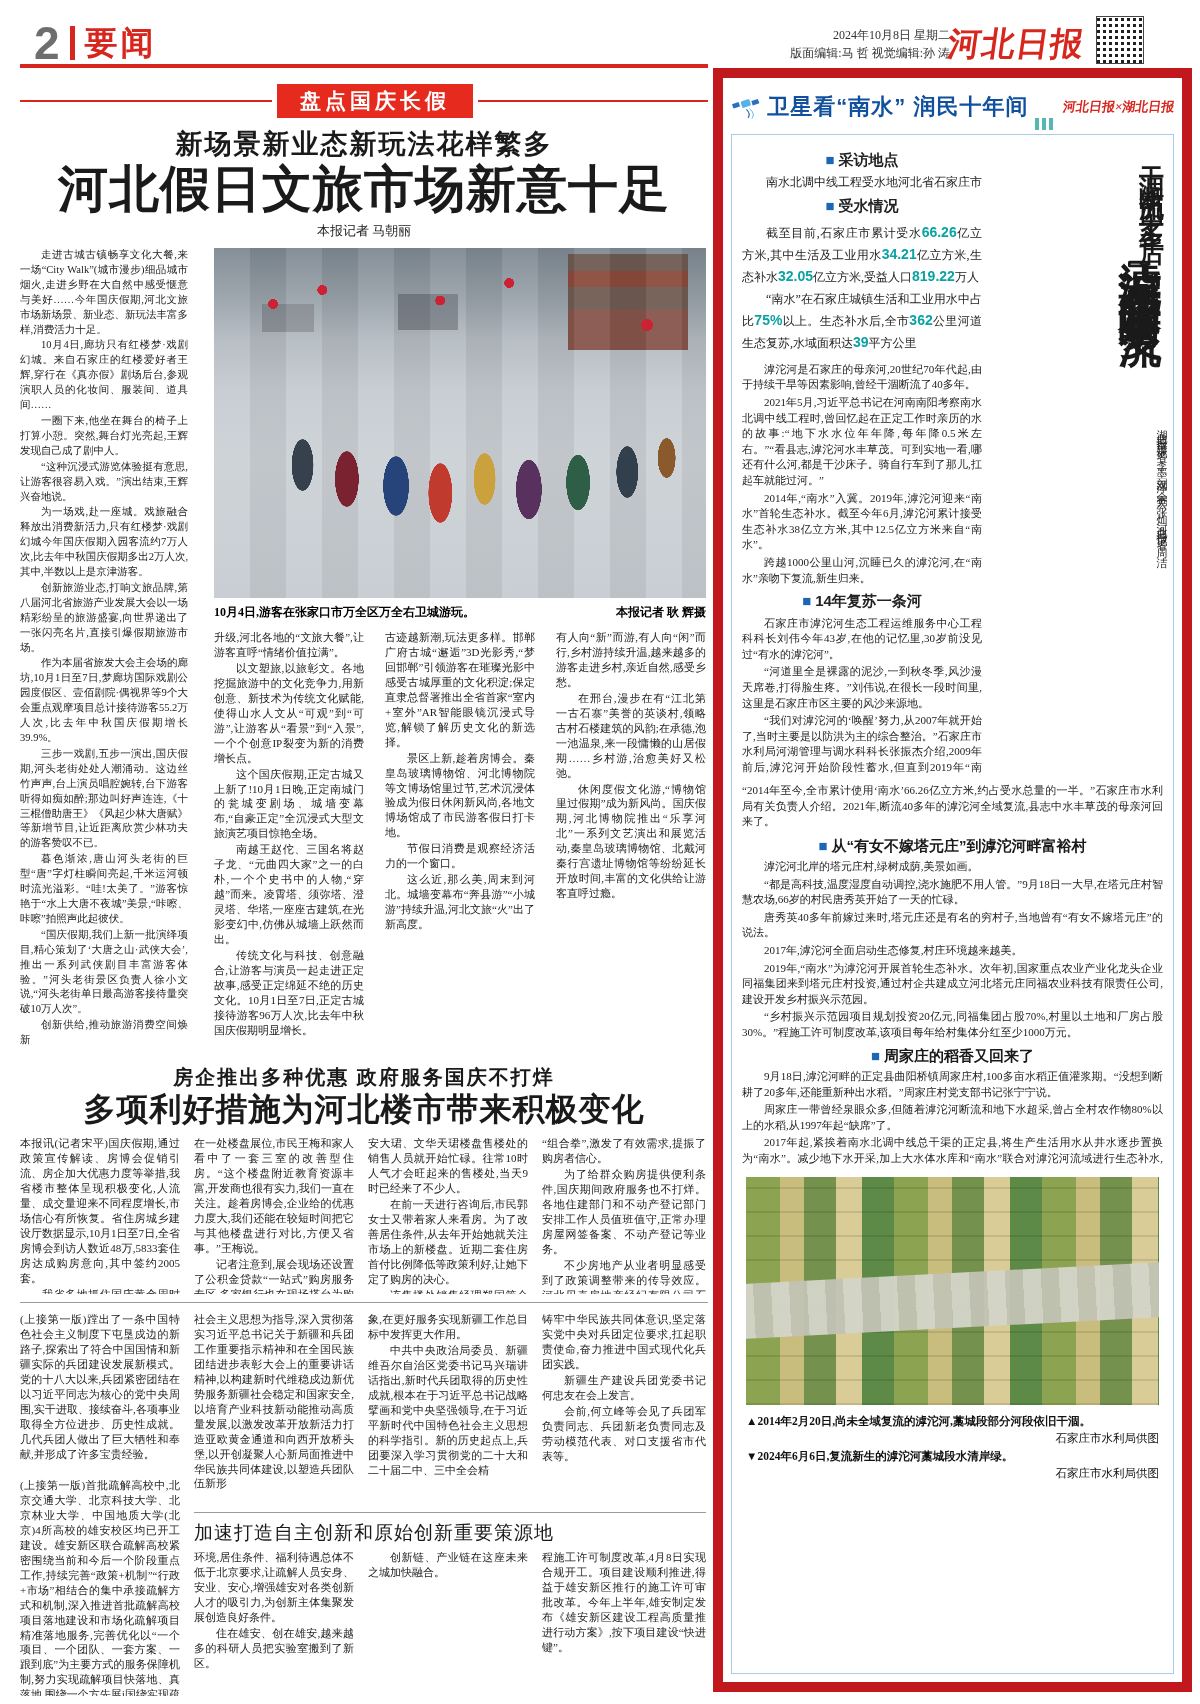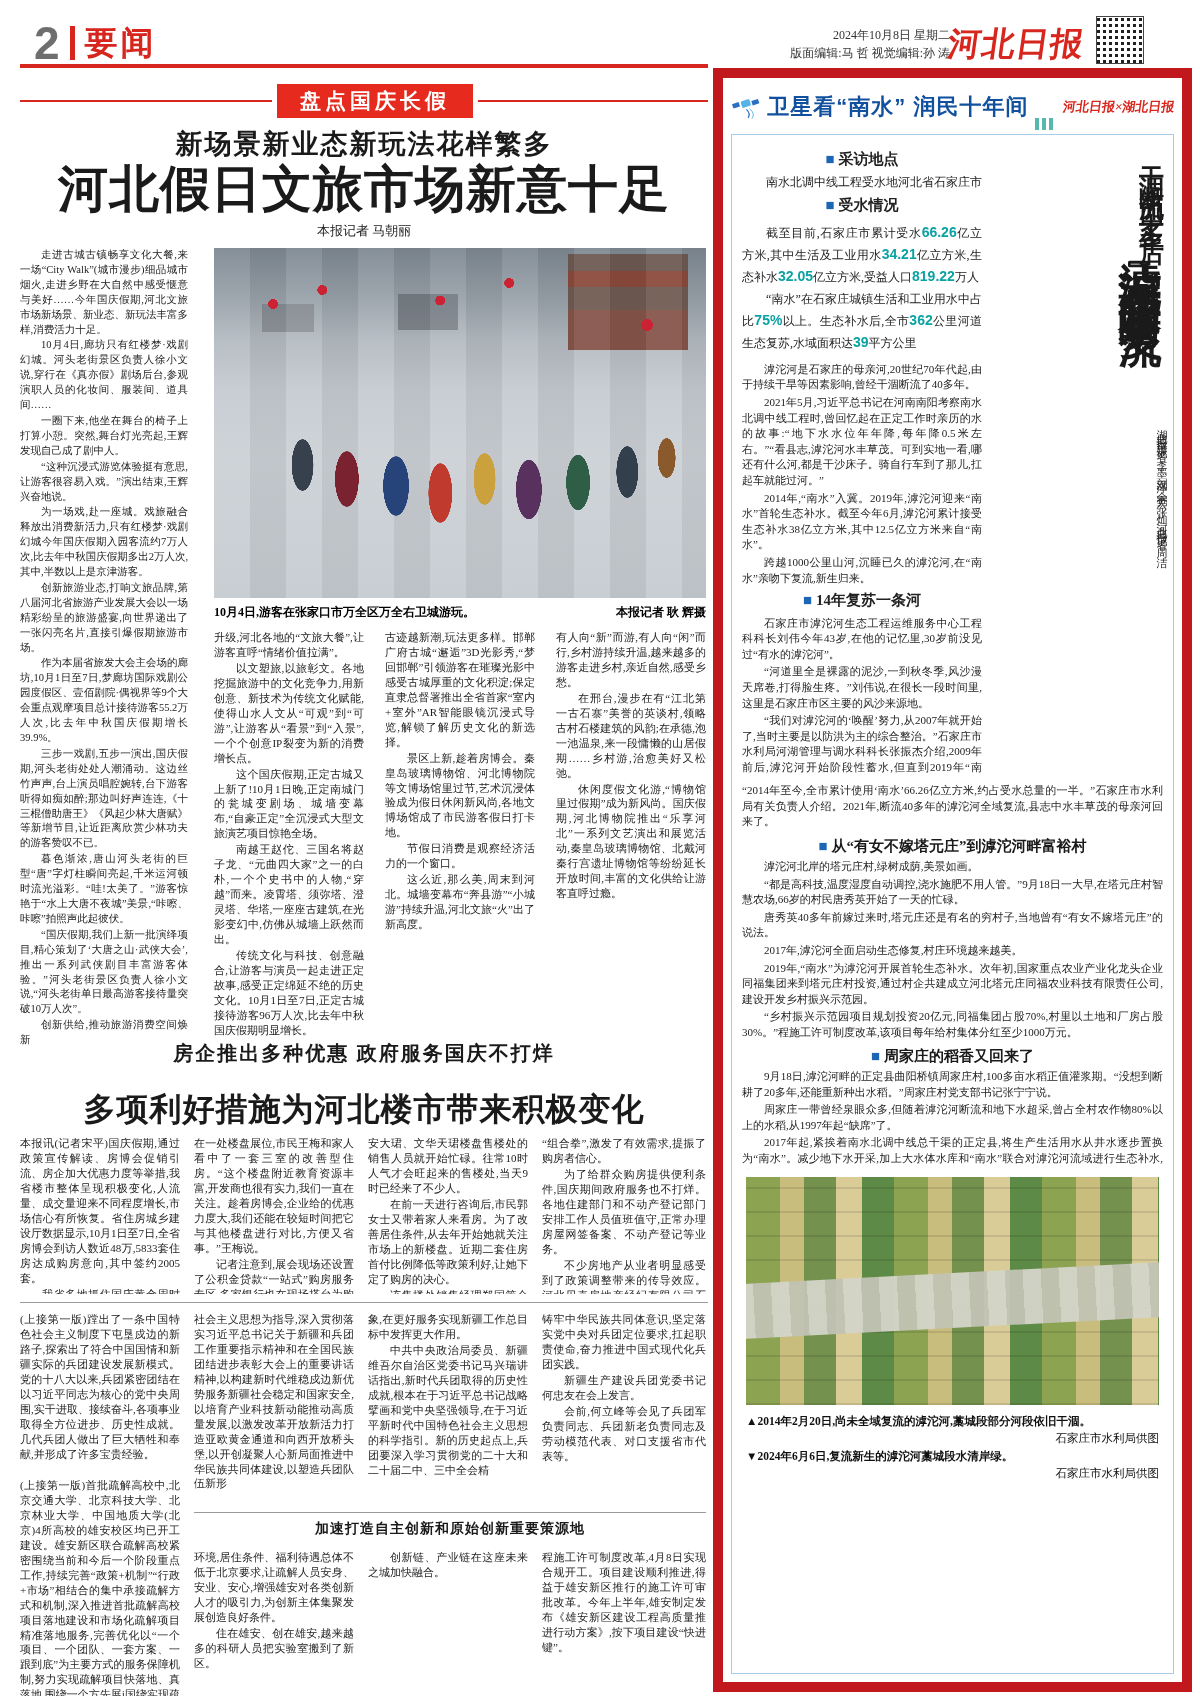--- a/index.html
+++ b/index.html
@@ -39,30 +39,30 @@
      radial-gradient(13px 30px at 37% 68%,#27447a 98%,transparent),radial-gradient(12px 30px at 46% 70%,#c03a2e 98%,transparent),
      radial-gradient(11px 26px at 55% 66%,#caa13d 98%,transparent),radial-gradient(13px 30px at 64% 69%,#59315e 98%,transparent),
      radial-gradient(12px 28px at 74% 67%,#2f5e46 98%,transparent),radial-gradient(11px 26px at 84% 64%,#32404e 98%,transparent),
      radial-gradient(9px 20px at 92% 60%,#8a5a2d 98%,transparent),
      repeating-linear-gradient(90deg,rgba(255,255,255,.06) 0 36px,rgba(0,0,0,.05) 36px 72px)}
   .caption{font-size:12px;font-weight:bold;color:#000000;display:flex;justify-content:space-between}
   
   .kicker2{font-size:20px;font-weight:bold;text-align:center;letter-spacing:2px;font-family:"Liberation Sans",sans-serif}
   .head2{font-size:32px;font-weight:900;text-align:center;letter-spacing:1px;font-family:"Liberation Sans",sans-serif}
   .divider{height:1px;background:#9a9a9a}
-  .head5{font-size:14px;font-weight:bold;text-align:center;letter-spacing:1px;font-family:"Liberation Sans",sans-serif}
+  .head5{font-size:19px;font-weight:normal;text-align:left;letter-spacing:1px;font-family:"Liberation Sans",sans-serif}
   
   .panel{left:713px;top:68px;width:479px;height:1624px;border:10px solid #c0181c;background:#fff;box-sizing:border-box}
   .p-head{position:absolute;top:6px;left:8px;right:8px;height:46px;display:flex;align-items:center;gap:7px}
   .p-title{font-size:22px;font-weight:900;color:#10509e;letter-spacing:1px;font-family:"Liberation Sans",sans-serif;white-space:nowrap}
   .p-logo{font-size:13px;font-weight:bold;color:#d7261d;transform:skewX(-8deg);white-space:nowrap}
   .bars{width:26px;height:12px;align-self:flex-end;
         background:repeating-linear-gradient(90deg,#58b7ae 0 4px,transparent 4px 7px)}
   .p-inner{position:absolute;top:56px;left:8px;right:8px;bottom:8px;border:1px solid #a8cde9;overflow:hidden}
-  .sec-h{font-size:15px;font-weight:bold;text-align:center;font-family:Liberation Serif, serif;margin:4px 0}
+  .sec-h{font-size:15px;font-weight:bold;text-align:center;font-family:Liberation Sans, sans-serif;margin:4px 0}
   .sq{color:#1b66b5;margin-right:4px}
   .p-body{font-size:11px;line-height:1.42;text-align:justify;color:#222;overflow:hidden}
   .p-body p.para{margin-bottom:2px}
   .hl{color:#0aa2a3;font-weight:bold;font-size:14px;font-family:"Liberation Sans",sans-serif}
   .vblock{writing-mode:vertical-rl;display:flex;flex-direction:row;overflow:hidden}
   .vkick{font-size:25px;font-weight:bold;font-family:"Liberation Sans",sans-serif;letter-spacing:9px;margin-left:14px}
   .vtitle{font-size:43px;font-weight:900;letter-spacing:5px;margin-left:10px;font-family:"Liberation Serif",serif}
   .vbyl{font-size:11px;letter-spacing:3px;color:#222;padding-top:128px}
   .sat{overflow:hidden;position:relative}
   .sat1{background:
@@ -92,21 +92,21 @@
 <div class="abs bline" style="left:20px;top:100px;width:252px"></div>
 <div class="abs banner" style="left:277px;top:84px;width:196px;height:34px">盘点国庆长假</div>
 <div class="abs bline" style="left:478px;top:100px;width:230px"></div>
 
 <div class="abs kicker1" style="left:20px;top:126px;width:688px">新场景新业态新玩法花样繁多</div>
 <div class="abs head1" style="left:20px;top:156px;width:688px">河北假日文旅市场新意十足</div>
 <div class="abs byline" style="left:20px;top:222px;width:688px">本报记者 马朝丽</div>
 
 <div class="abs coltxt c1txt" style="left:20px;top:248px;width:168px;height:798px">
     <p class="para">走进古城古镇畅享文化大餐,来一场“City Walk”(城市漫步)细品城市烟火,走进乡野在大自然中感受惬意与美好……今年国庆假期,河北文旅市场新场景、新业态、新玩法丰富多样,消费活力十足。</p>
-    <p class="para">10月4日,廊坊只有红楼梦·戏剧幻城。河头老街景区负责人徐小文说,穿行在《真亦假》剧场后台,参观演职人员的化妆间、服装间、道具间……</p>
+    <p class="para">10月4日,廊坊只有红楼梦·戏剧幻城。来自石家庄的红楼爱好者王辉,穿行在《真亦假》剧场后台,参观演职人员的化妆间、服装间、道具间……</p>
     <p class="para">一圈下来,他坐在舞台的椅子上打算小憩。突然,舞台灯光亮起,王辉发现自己成了剧中人。</p>
     <p class="para">“这种沉浸式游览体验挺有意思,让游客很容易入戏。”演出结束,王辉兴奋地说。</p>
     <p class="para">为一场戏,赴一座城。戏旅融合释放出消费新活力,只有红楼梦·戏剧幻城今年国庆假期入园客流约7万人次,比去年中秋国庆假期多出2万人次,其中,半数以上是京津游客。</p>
     <p class="para">创新旅游业态,打响文旅品牌,第八届河北省旅游产业发展大会以一场精彩纷呈的旅游盛宴,向世界递出了一张闪亮名片,直接引爆假期旅游市场。</p>
     <p class="para">作为本届省旅发大会主会场的廊坊,10月1日至7日,梦廊坊国际戏剧公园度假区、壹佰剧院·偶视界等9个大会重点观摩项目总计接待游客55.2万人次,比去年中秋国庆假期增长39.9%。</p>
     <p class="para">三步一戏剧,五步一演出,国庆假期,河头老街处处人潮涌动。这边丝竹声声,台上演员唱腔婉转,台下游客听得如痴如醉;那边叫好声连连,《十三棍僧助唐王》《风起少林大唐赋》等新增节目,让近距离欣赏少林功夫的游客赞叹不已。</p>
     <p class="para">暮色渐浓,唐山河头老街的巨型“唐”字灯柱瞬间亮起,千米运河顿时流光溢彩。“哇!太美了。”游客惊艳于“水上大唐不夜城”美景,“咔嚓、咔嚓”拍照声此起彼伏。</p>
     <p class="para">“国庆假期,我们上新一批演绎项目,精心策划了‘大唐之山·武侠大会’,推出一系列武侠剧目丰富游客体验。”河头老街景区负责人徐小文说,“河头老街单日最高游客接待量突破10万人次”。</p>
     <p class="para">创新供给,推动旅游消费空间焕新</p>
   </div>
@@ -132,21 +132,21 @@
     <p class="para">景区上新,趁着房博会。秦皇岛玻璃博物馆、河北博物院等文博场馆里过节,艺术沉浸体验成为假日休闲新风尚,各地文博场馆成了市民游客假日打卡地。</p>
     <p class="para">节假日消费是观察经济活力的一个窗口。</p>
     <p class="para">这么近,那么美,周末到河北。城墙变幕布“奔县游”“小城游”持续升温,河北文旅“火”出了新高度。</p>
   </div>
 <div class="abs coltxt" style="left:556px;top:630px;width:150px;height:416px">
     <p class="para ni">有人向“新”而游,有人向“闲”而行,乡村游持续升温,越来越多的游客走进乡村,亲近自然,感受乡愁。</p>
     <p class="para">在邢台,漫步在有“江北第一古石寨”美誉的英谈村,领略古村石楼建筑的风韵;在承德,泡一池温泉,来一段慵懒的山居假期……乡村游,治愈美好又松弛。</p>
     <p class="para">休闲度假文化游,“博物馆里过假期”成为新风尚。国庆假期,河北博物院推出“乐享河北”一系列文艺演出和展览活动,秦皇岛玻璃博物馆、北戴河秦行宫遗址博物馆等纷纷延长开放时间,丰富的文化供给让游客直呼过瘾。</p>
   </div>
 
-<div class="abs kicker2" style="left:20px;top:1040px;width:688px">房企推出多种优惠   政府服务国庆不打烊</div>
+<div class="abs kicker2" style="left:20px;top:1064px;width:688px">房企推出多种优惠   政府服务国庆不打烊</div>
 <div class="abs head2" style="left:20px;top:1088px;width:688px">多项利好措施为河北楼市带来积极变化</div>
 <div class="abs coltxt" style="left:20px;top:1136px;width:160px;height:158px">
     <p class="para ni">本报讯(记者宋平)国庆假期,通过政策宣传解读、房博会促销引流、房企加大优惠力度等举措,我省楼市整体呈现积极变化,人流量、成交量迎来不同程度增长,市场信心有所恢复。省住房城乡建设厅数据显示,10月1日至7日,全省房博会到访人数近48万,5833套住房达成购房意向,其中签约2005套。</p>
     <p class="para">我省多地抓住国庆黄金周时机举办房产博览会,中海、保利、石家庄城发投集团等40余家房企推出500个项目参展,推出特价房、打折等多种优惠,满足群众多样化购房需求。</p>
   </div>
 <div class="abs coltxt" style="left:194px;top:1136px;width:160px;height:158px">
     <p class="para ni">在一处楼盘展位,市民王梅和家人看中了一套三室的改善型住房。“这个楼盘附近教育资源丰富,开发商也很有实力,我们一直在关注。趁着房博会,企业给的优惠力度大,我们还能在较短时间把它与其他楼盘进行对比,方便又省事。”王梅说。</p>
     <p class="para">记者注意到,展会现场还设置了公积金贷款“一站式”购房服务专区,多家银行也在现场搭台为购房者提供金融咨询服务。据统计,9月22日至10月3日定州车房联展期间,18家开发企业的698套商品住房达成购房意向。</p>
   </div>
 <div class="abs coltxt" style="left:368px;top:1136px;width:160px;height:158px">

